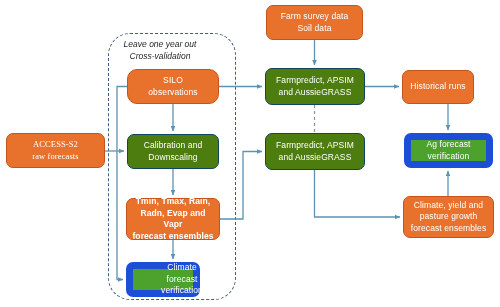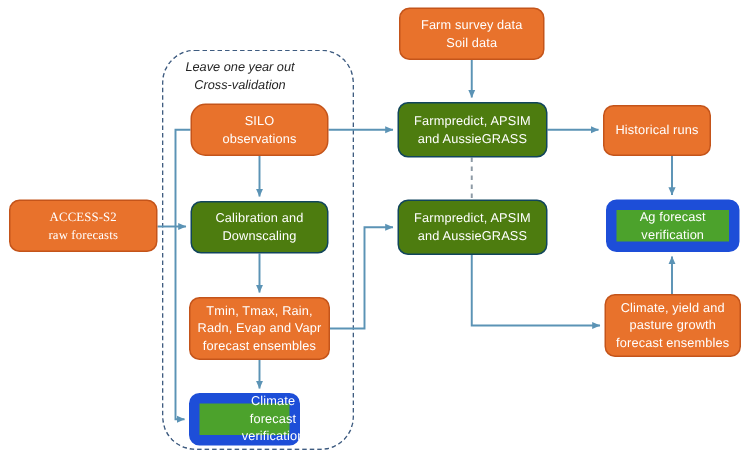--- a/index.html
+++ b/index.html
@@ -129,21 +129,21 @@
           <span>ACCESS-S2</span>
           <span>raw forecasts</span>
         </div>
       </div>
       <div class="node blue" style="left: 127px; top: 134px; width: 92px; height: 35px;">
         <div>
           <span>Calibration and</span>
           <span>Downscaling</span>
         </div>
       </div>
-      <div class="node orange" style="left: 126px; top: 198px; width: 94px; height: 42px;">
+      <div class="node orange" style="left: 126px; top: 198px; width: 94px; height: 42px; font-weight: bold;">
         <div>
           <span>Tmin, Tmax, Rain,</span>
           <span>Radn, Evap and Vapr</span>
           <span>forecast ensembles</span>
         </div>
       </div>
       <div class="node green" style="left: 126px; top: 262px; width: 74px; height: 35px; padding-left: 42px;">
         <div>
           <span>Climate forecast</span>
           <span>verification</span>

